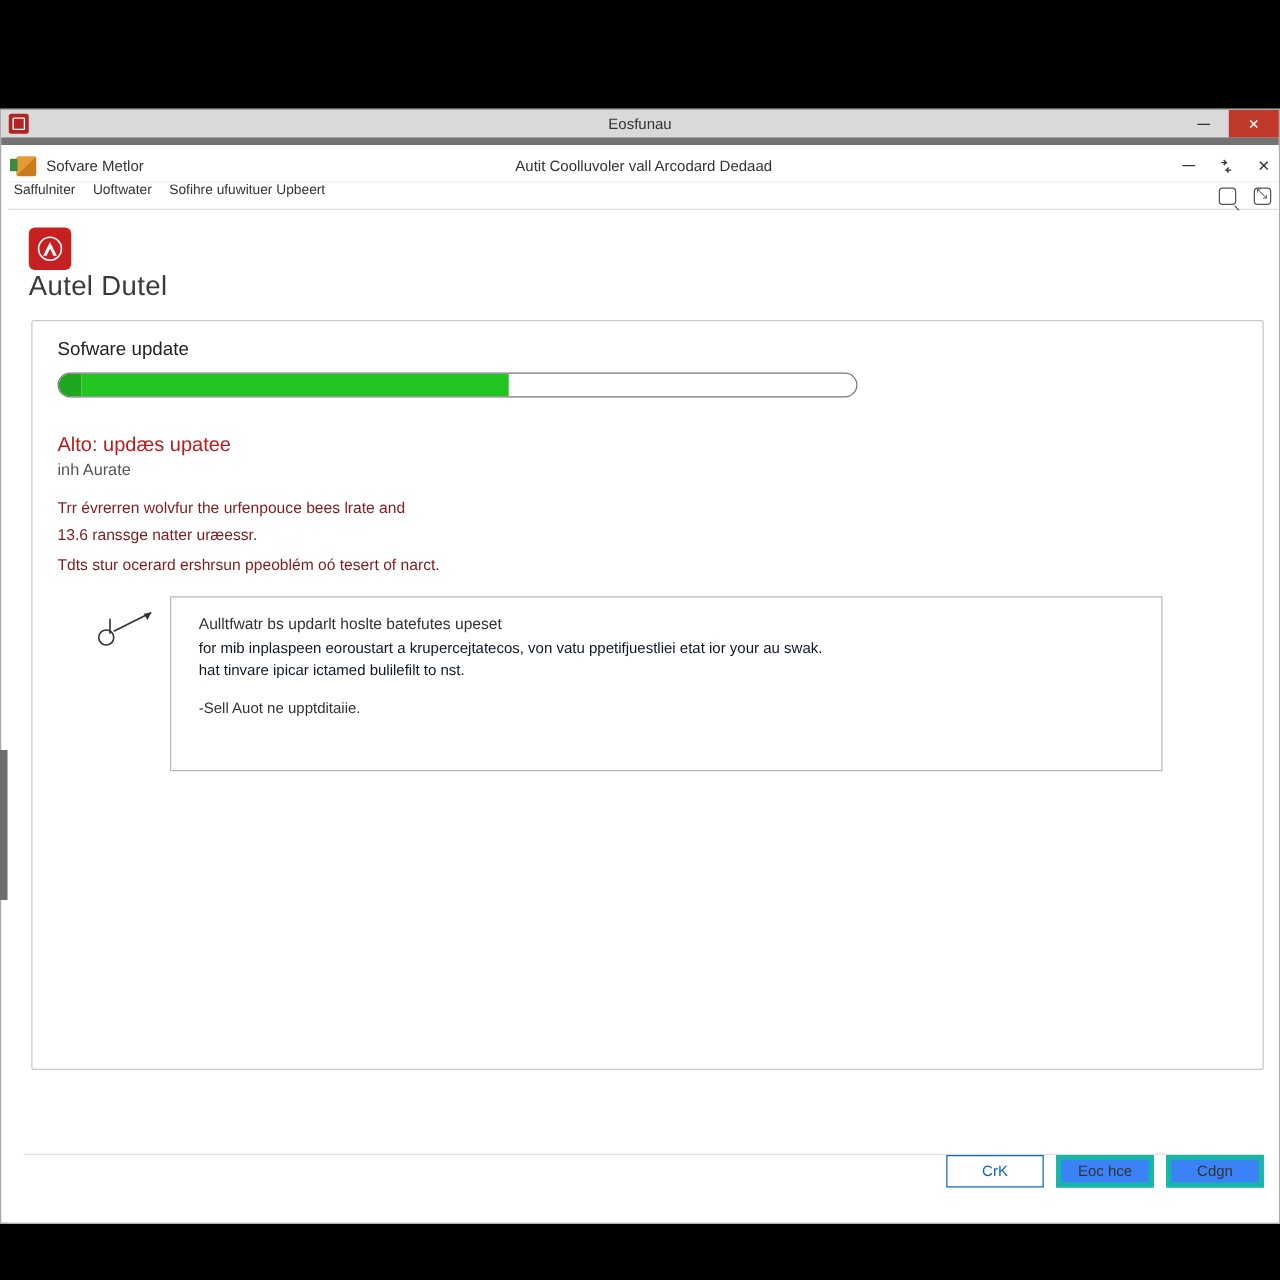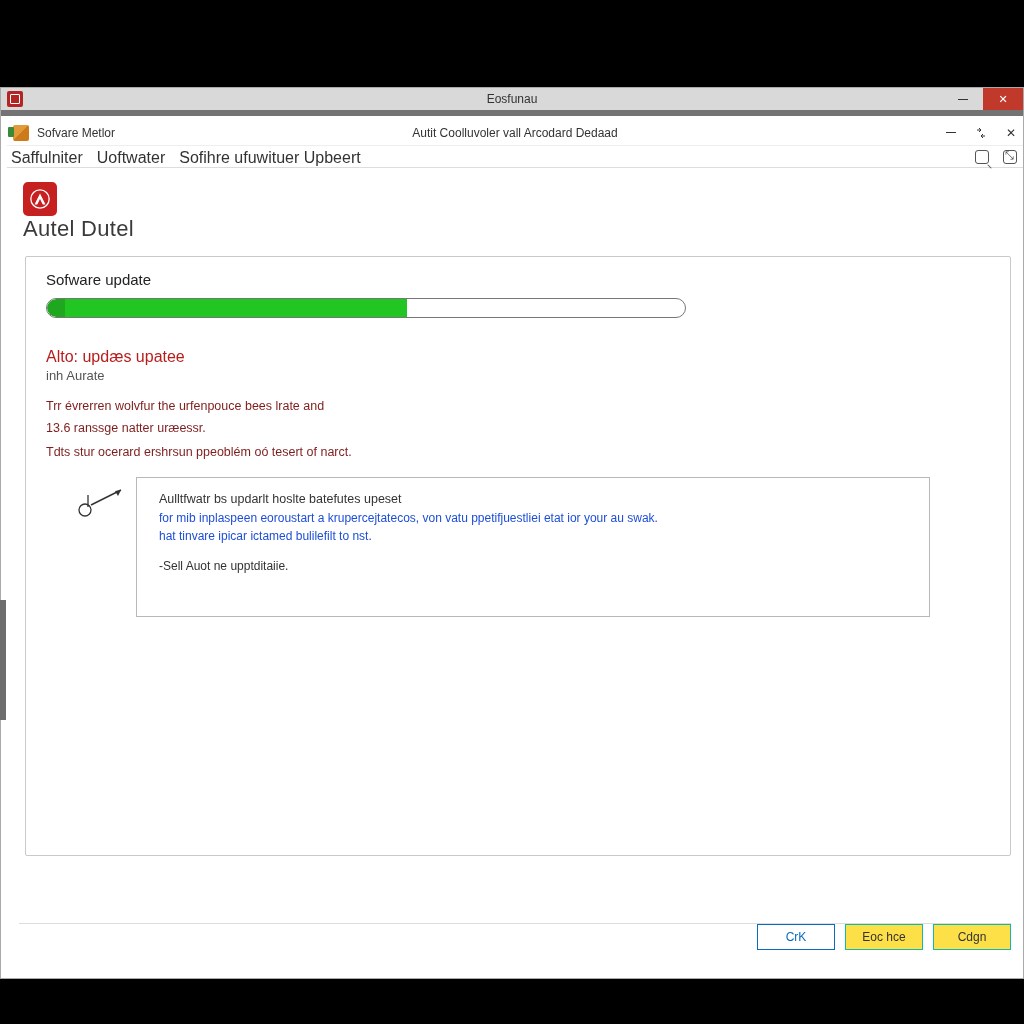--- a/index.html
+++ b/index.html
@@ -124,24 +124,24 @@
     font-size:12px;
     color:#333;
   }
   .inner-ctrl.min::before{content:"";width:10px;height:1px;background:#333;}
   .inner-ctrl.max svg{width:12px;height:12px;}
   .inner-ctrl.close::before{content:"✕";font-size:12px;}
 
   .menubar {
     height:22px;
     display:flex;
-    align-items:flex-end;
+    align-items:flex-start;
     gap:14px;
     padding-left:4px;
-    font-size:16px;
+    font-size:11px;
     color:#333;
     border-bottom:1px solid #ddd;
     position:relative;
   }
   .menubar .menu-item { cursor:default; }
   .menubar-right {
     position:absolute;
     right:6px; top:0; height:100%;
     display:flex;
     align-items:center;
@@ -262,21 +262,21 @@
     width:50px; height:26px;
   }
   .info-arrow svg{width:50px;height:30px;}
   .info-title {
     font-size:12.5px;
     color:#333;
     margin-bottom:4px;
   }
   .info-body {
     font-size:12px;
-    color:#1d4ed8;
+    color:#0f172a;
     line-height:1.45;
   }
   .info-bullet {
     margin-top:14px;
     font-size:12px;
     color:#333;
   }
 
   .button-bar {
     position:absolute;
@@ -289,22 +289,22 @@
   .button-bar-divider{
     position:absolute;
     left:12px; right:12px;
     bottom:54px;
     height:1px;
     background:#ddd;
   }
   .btn {
     min-width:78px;
     height:26px;
-    border:1px solid #14b8a6;
-    background:#fde047;
+    border:4px solid #14b8a6;
+    background:#3b82f6;
     font-size:12px;
     color:#333;
     display:flex;
     align-items:center;
     justify-content:center;
   }
   .btn.primary {
     background:#fff;
     border:1px solid #0a6bbf;
     color:#0a6bbf;

